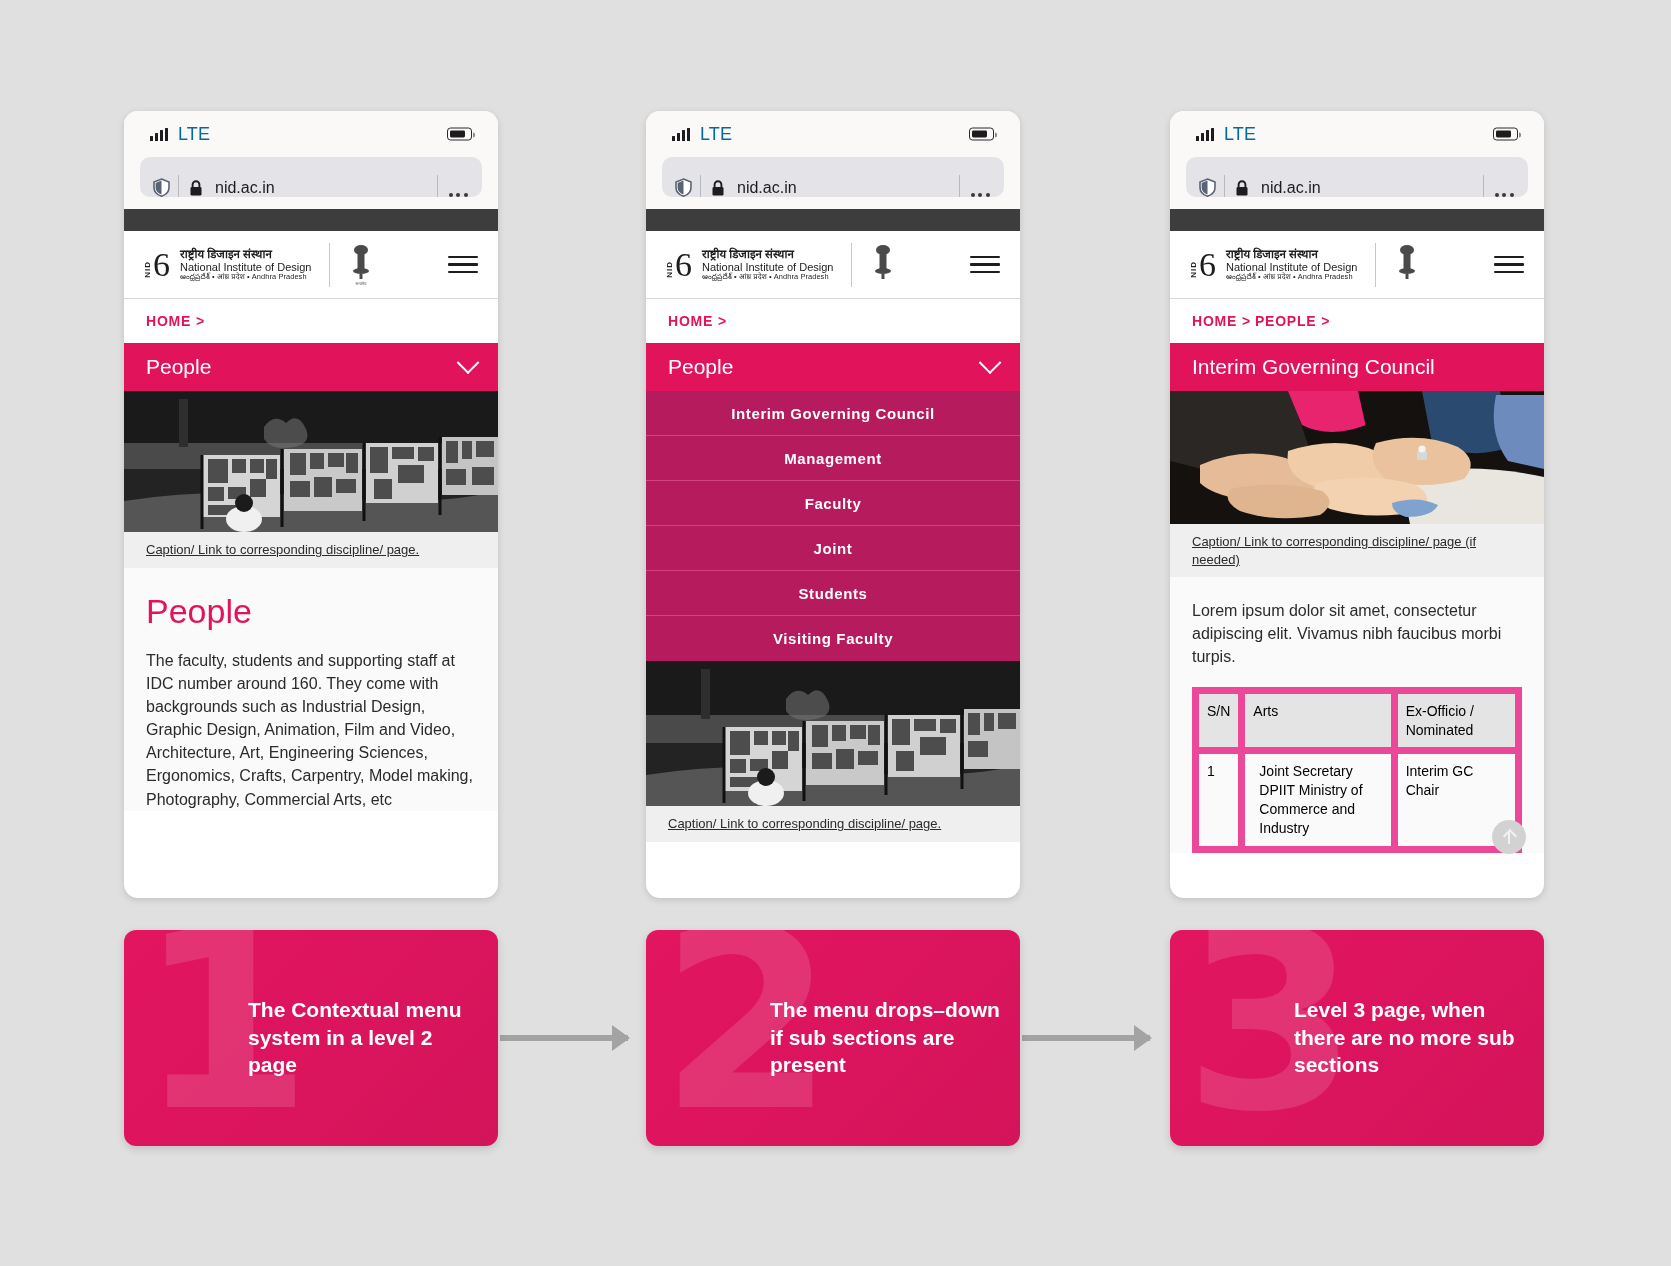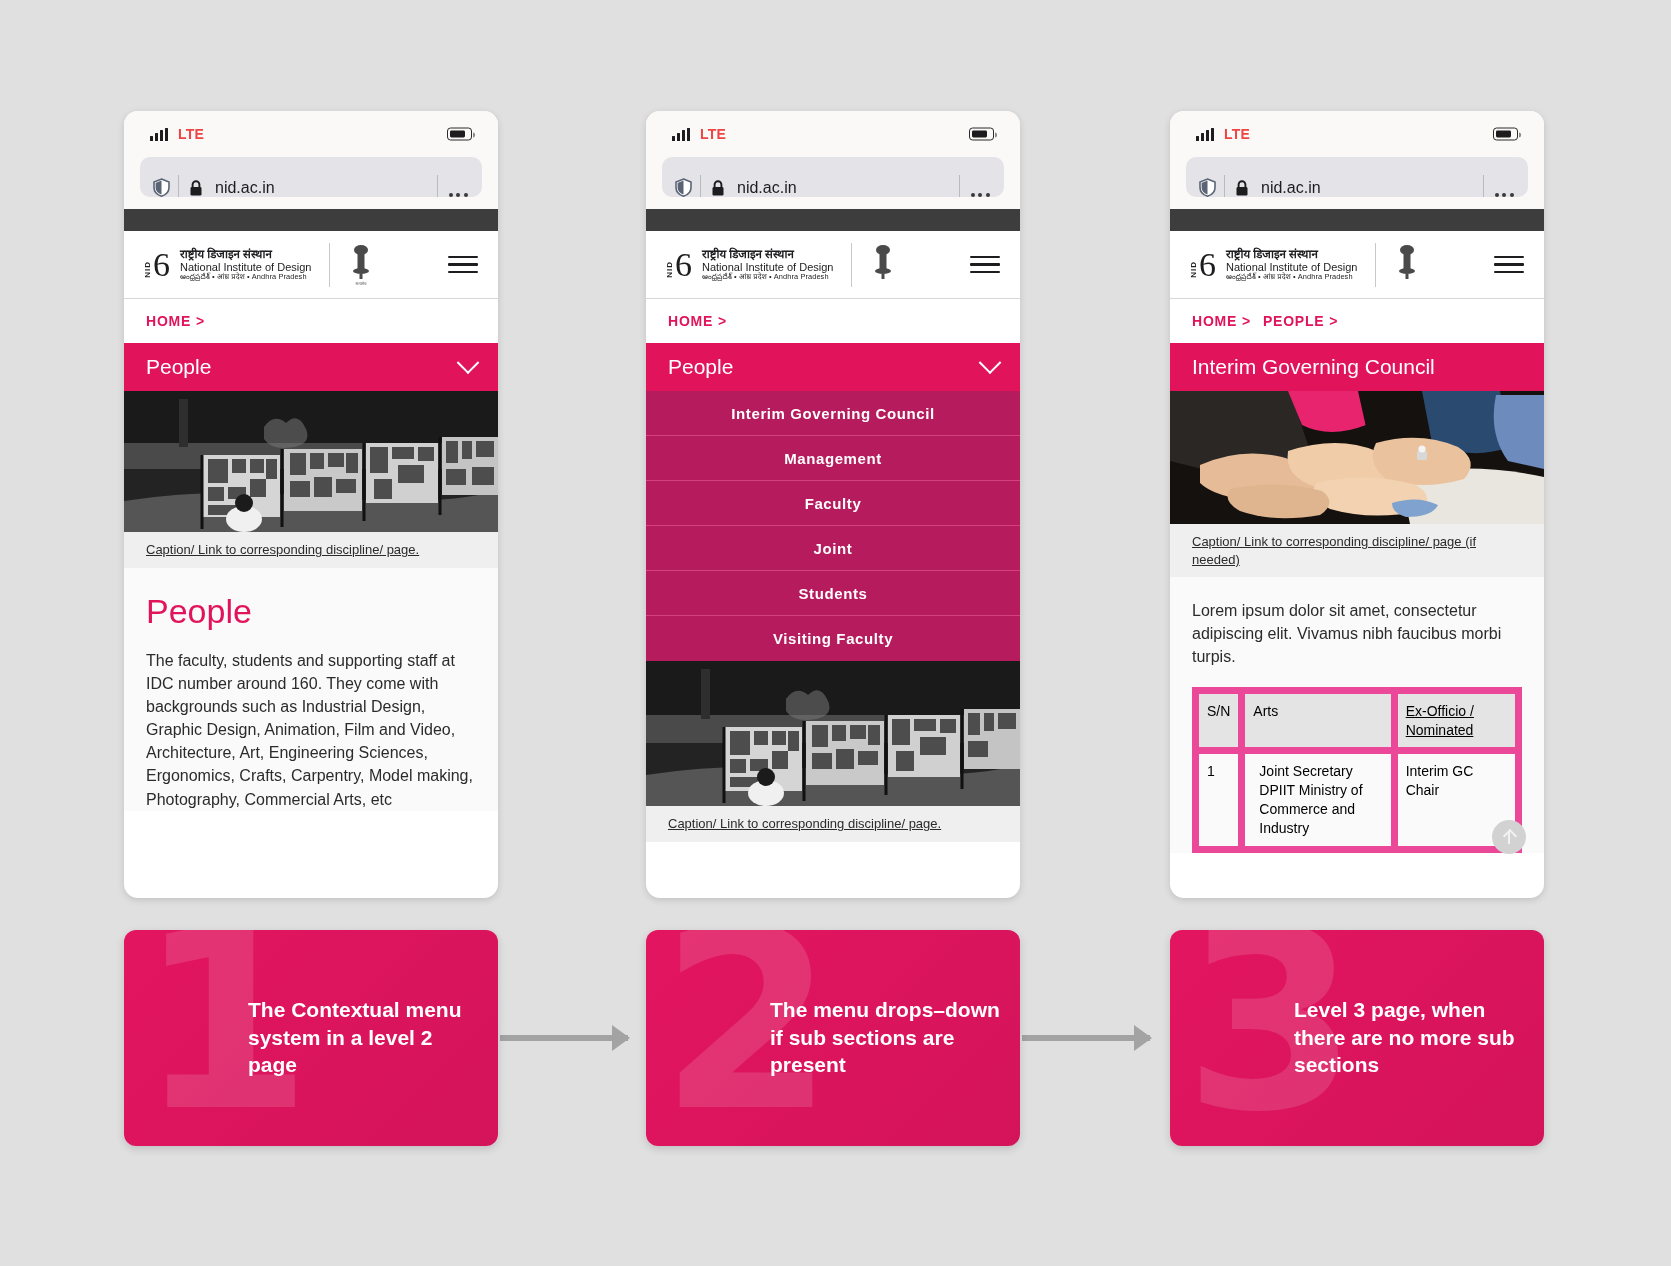--- a/index.html
+++ b/index.html
@@ -34,21 +34,21 @@
     padding: 0 26px;
     position: relative;
   }
   .sb-left { display: flex; align-items: center; gap: 10px; }
   .bars { display: flex; align-items: flex-end; gap: 2px; height: 13px; }
   .bars i { display:block; width: 3px; background: #1d1d1f; border-radius: .5px; }
   .bars i:nth-child(1){ height: 5px; }
   .bars i:nth-child(2){ height: 8px; }
   .bars i:nth-child(3){ height: 11px; }
   .bars i:nth-child(4){ height: 13px; }
-  .lte { font-size: 14px; font-weight: 700; color: #ef4444; letter-spacing: .2px; }
+  .lte { font-size: 18px; font-weight: 400; color: #0369a1; letter-spacing: .2px; }
   .battery {
     position: absolute; right: 26px; top: 50%; transform: translateY(-50%);
     width: 25px; height: 13px; border: 1.6px solid #2b2b2b; border-radius: 3.5px;
     padding: 1.6px;
   }
   .battery::after {
     content: ""; position: absolute; right: -4px; top: 4px;
     width: 2.4px; height: 5px; background: #8b8b8b; border-radius: 0 2px 2px 0;
   }
   .battery i { display:block; width: 78%; height: 100%; background: #1d1d1f; border-radius: 1.4px; }
@@ -90,21 +90,21 @@
   .emblem { width: 26px; height: 46px; display:flex; align-items:center; justify-content:center; }
   .hamburger { width: 30px; display:flex; flex-direction:column; gap: 5px; cursor: pointer; }
   .hamburger i { display:block; height: 2.6px; background: #1d1d1f; border-radius: 1px; }
 
   
   .breadcrumb {
     height: 44px; display:flex; align-items:center; padding: 0 22px;
     background: #fff; font-size: 14px; font-weight: 700; color: #e1145b;
     letter-spacing: .8px;
   }
-  .breadcrumb span + span { margin-left: 12px; }
+  .breadcrumb span + span { margin-left: 4px; }
 
   
   .ctxbar {
     height: 48px; background: #e1145b; display:flex; align-items:center;
     padding: 0 22px; color: #fff;
   }
   .ctxbar .title { font-size: 21px; flex: 1; }
   .chev { width: 16px; height: 16px; border-right: 2.4px solid #fff; border-bottom: 2.4px solid #fff;
           transform: rotate(45deg) translate(-3px,-3px); }
 
@@ -131,21 +131,21 @@
   .h1 { color: #e1145b; font-size: 34px; font-weight: 400; margin-bottom: 18px; }
   .para { font-size: 16px; line-height: 1.45; color: #2b2b2b; }
   .para-3 { font-size: 16px; line-height: 1.45; color: #2b2b2b; margin-bottom: 18px; }
 
   
   table.gc { width: 100%; border-collapse: collapse; font-size: 14px; }
   table.gc th, table.gc td { border: 7px solid #ec4899; padding: 8px 8px; vertical-align: top; text-align: left; font-weight: 400; line-height: 1.35; }
   table.gc thead th { background: #e4e4e4; }
   .col-sn { width: 13%; }
   .col-name { width: 48%; }
-  .col-role { width: 39%; text-decoration: underline; }
+  .col-role { width: 39%; }
   table.gc td.c-name { padding-left: 14px; }
 
   .scrolltop {
     position: absolute; right: 18px; bottom: 44px;
     width: 34px; height: 34px; border-radius: 50%;
     background: #d2d2d2; display:flex; align-items:center; justify-content:center;
   }
   .scrolltop .arr { width: 13px; height: 13px; position: relative; }
   .scrolltop .arr::before {
     content:""; position:absolute; left: 5.5px; top: 0; width: 2px; height: 13px; background: #f2f2f2;

